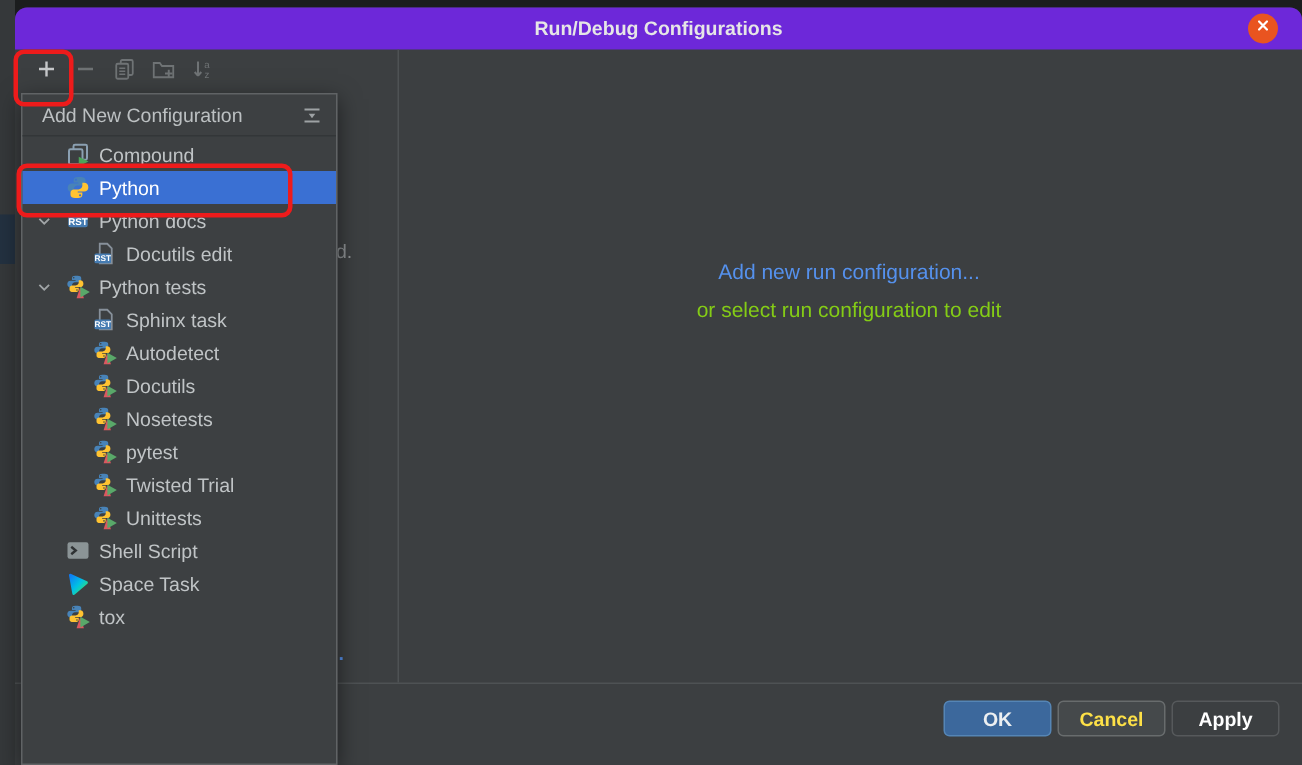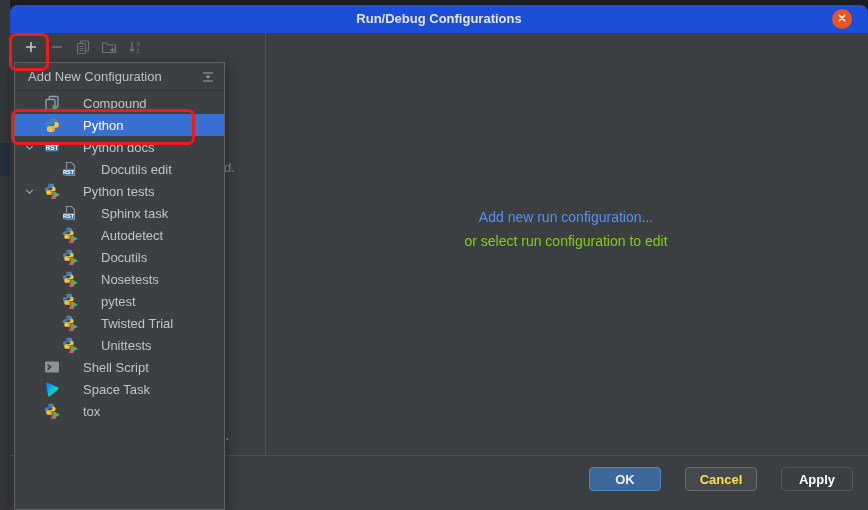--- a/index.html
+++ b/index.html
@@ -8,50 +8,50 @@
     background:#1b1d1e;font-family:"Liberation Sans",sans-serif;
     -webkit-font-smoothing:antialiased;
   }
   
   .side-strip{position:absolute;left:0;top:0;width:10px;height:510px;background:#35383a;}
   .side-strip .blue-block{position:absolute;left:0;top:143px;width:10px;height:33px;background:#233140;}
 
   
   .dialog{position:absolute;left:10px;top:5px;width:858px;height:505px;background:#3c3f41;
           border-radius:8px 8px 0 0;}
-  .titlebar{position:absolute;top:0;left:0;right:0;height:28px;background:#1d4ed8;
+  .titlebar{position:absolute;top:0;left:0;right:0;height:28px;background:#6d28d9;
             border-radius:8px 8px 0 0;}
   .title{line-height:28px;text-align:center;color:#e6e6e6;font-weight:bold;font-size:13px;}
   .close-btn{position:absolute;right:16px;top:4px;width:20px;height:20px;border-radius:50%;
              background:#e95420;display:flex;align-items:center;justify-content:center;cursor:pointer;}
   .close-btn svg{width:12px;height:12px;}
 
   
   .toolbar{position:absolute;top:28px;left:0;height:31px;display:flex;align-items:center;
            padding-left:12px;gap:9px;}
   .tbtn{width:17px;height:17px;display:flex;align-items:center;justify-content:center;color:#c6c8ca;}
   .tbtn.dim{color:#6f7375;}
   .tbtn svg{width:16px;height:16px;}
 
   
   .vsep{position:absolute;left:255px;top:28px;width:1px;height:422px;background:#4e5254;}
   .hsep{position:absolute;left:0;right:0;top:450px;height:1px;background:#4e5254;}
 
   
-  .main-hint{position:absolute;left:256px;top:168px;width:600px;text-align:center;margin-top:35px;}
+  .main-hint{position:absolute;left:256px;top:168px;width:600px;text-align:center;}
   .hint-link{color:#5591ed;font-size:14px;cursor:pointer;display:inline-block;}
   .hint-sub{color:#84cc16;font-size:14px;margin-top:7px;}
 
   
   .frag-d{position:absolute;left:214px;top:155px;color:#8d9193;font-size:13px;}
   .frag-dots{position:absolute;left:211px;top:423px;color:#5591ed;font-size:13px;font-weight:bold;letter-spacing:1px;}
 
   
   .btnbar{position:absolute;left:0;right:0;top:451px;height:54px;display:flex;justify-content:flex-end;
-          align-items:center;gap:24px;padding-right:15px;padding-bottom:8px;box-sizing:border-box;}
+          align-items:center;gap:4px;padding-right:15px;padding-bottom:8px;box-sizing:border-box;}
   .btn{width:72px;height:24px;border-radius:4px;font-size:13px;display:flex;align-items:center;
        justify-content:center;box-sizing:border-box;cursor:pointer;}
   .btn.ok{background:#3c689c;border:1px solid #5585b5;color:#eceff1;font-weight:bold;}
   .btn.cancel{background:#45494b;border:1px solid #686c6d;color:#fde047;font-weight:bold;}
   .btn.apply{background:transparent;border:1px solid #56595b;color:#ffffff;font-weight:bold;}
 
   
   .popup{position:absolute;left:14px;top:62px;width:211px;height:448px;background:#3d4042;
          border:1px solid #606365;box-sizing:border-box;box-shadow:0 4px 14px rgba(0,0,0,.5);z-index:10;}
   .popup-header{height:27px;display:flex;align-items:center;padding:0 8px 0 13px;color:#bcc0c2;
@@ -59,21 +59,21 @@
   .popup-header .sp{flex:1;}
   .popup-header .hicon{width:16px;height:16px;color:#9ea2a4;display:flex;align-items:center;justify-content:center;}
   .tree{padding-top:1px;}
   .tree-row{height:22px;display:flex;align-items:center;padding-left:8px;font-size:13px;color:#c0c4c6;cursor:pointer;}
   .tree-row.selected{background:#3a70d3;color:#ffffff;}
   .chev{width:21px;height:16px;display:flex;align-items:center;color:#9fa3a5;flex:0 0 21px;}
   .chev svg{width:13px;height:13px;}
   .indent{width:18px;flex:0 0 18px;}
   .ticon{width:16px;height:16px;margin-right:6px;flex:0 0 16px;display:flex;align-items:center;justify-content:center;}
   .ticon svg{width:16px;height:16px;}
-  .tlabel{white-space:nowrap;margin-left:17px;}
+  .tlabel{white-space:nowrap;}
 
   
   .ann{position:absolute;border:3px solid #ee1b1b;border-radius:7px;z-index:40;pointer-events:none;}
   .ann-add{left:9px;top:33px;width:34px;height:32px;}
   .ann-python{left:11px;top:109px;width:178px;height:30px;}
 </style>
 </head>
 <body>
 
 <div class="side-strip">

